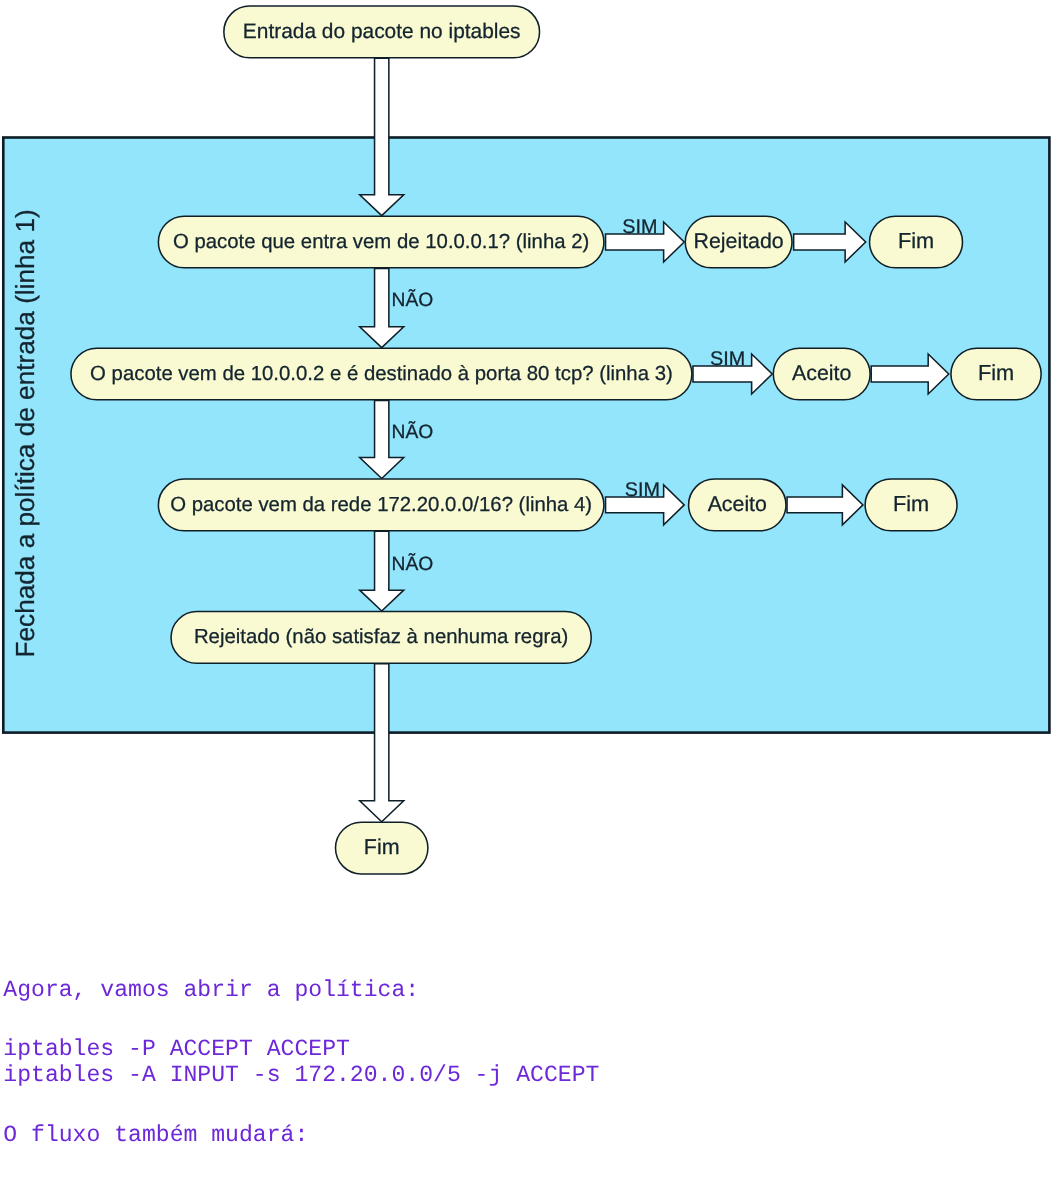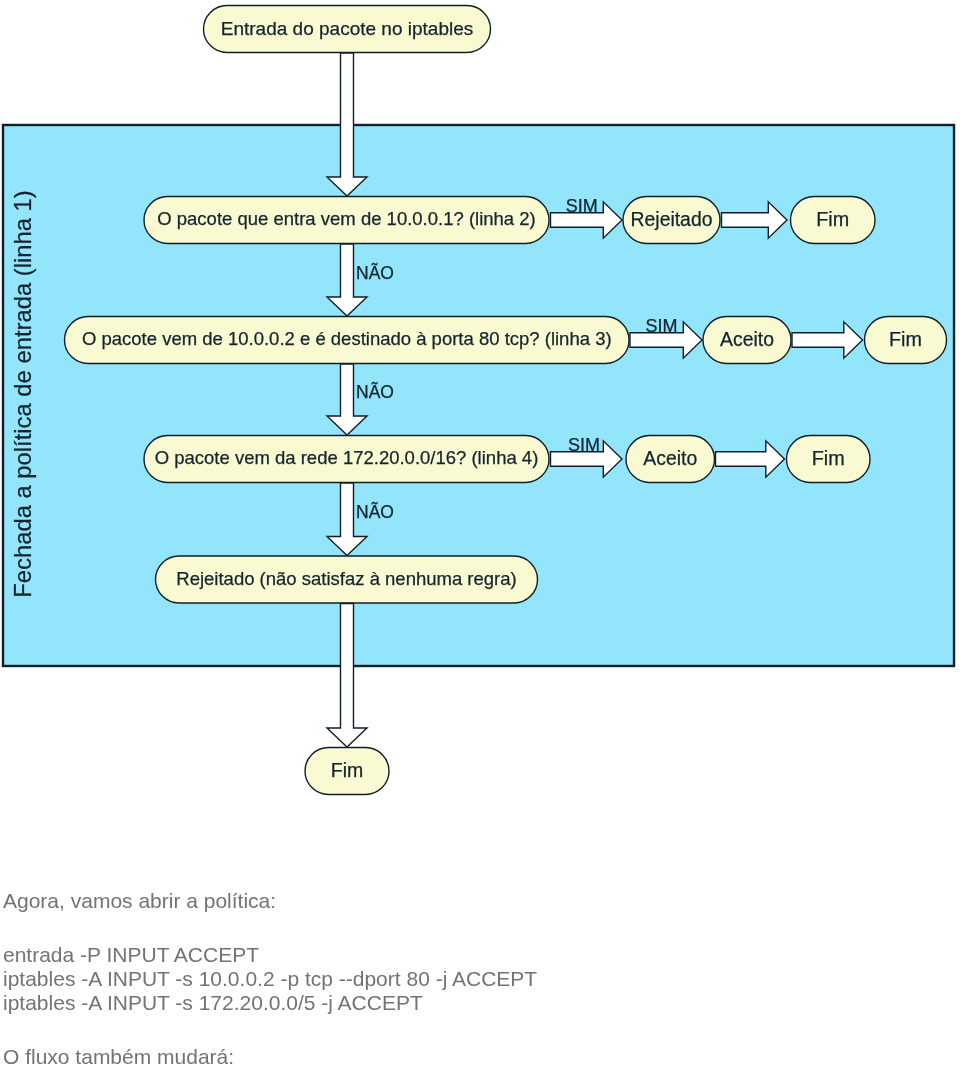--- a/index.html
+++ b/index.html
@@ -2,21 +2,21 @@
 <html style="--group-fill: #93e5fc; --node-fill: #fafad2; --arrow-fill: #ffffff; --stroke: #0f1f28; --ink: #13242e;"><head>
 <meta charset="utf-8">
 <title>Fluxo de pacotes no iptables</title>
 <style>
   html{--group-fill:#93e5fc;--node-fill:#fafad2;--arrow-fill:#ffffff;--stroke:#0f1f28;--ink:#13242e;}
   html,body{margin:0;padding:0;background:#ffffff;}
   body{width:960px;height:1085px;font-family:"Liberation Sans",sans-serif;overflow:hidden;}
   #page{position:relative;width:960px;height:1085px;background:#ffffff;}
   #chart{position:absolute;left:0;top:0;width:960px;height:830px;}
   #prose{position:absolute;left:3px;top:889px;width:950px;}
-  .mono{font-family:Liberation Sans, sans-serif;font-size:21px;line-height:24px;color:#737373;white-space:pre;}
+  .mono{font-family:Liberation Mono, monospace;font-size:21px;line-height:24px;color:#6d28d9;white-space:pre;}
   .gap{height:30px;}
   svg text{font-family:"Liberation Sans",sans-serif;fill:var(--ink);stroke:var(--ink);stroke-width:0.25;paint-order:stroke fill;}
   .group{fill:var(--group-fill);stroke:var(--stroke);stroke-width:2.4;}
   .node{fill:var(--node-fill);stroke:var(--stroke);stroke-width:1.4;}
   .arrow{fill:var(--arrow-fill);stroke:var(--stroke);stroke-width:1.4;stroke-linejoin:miter;}
   .nodetext{text-anchor:middle;}
   .grouplabel{text-anchor:middle;}
 </style>
 </head>
 <body>
@@ -92,19 +92,18 @@
     <path class="arrow" d="M 340.5 603.5 L 353.5 603.5 L 353.5 728 L 367 728 L 347 747 L 327 728 L 340.5 728 Z"></path>
     <g>
       <rect class="node" x="305.0" y="747.5" width="84" height="47" rx="23.5" ry="23.5"></rect>
       <text class="nodetext" x="347.0" y="776.72" font-size="19.5">Fim</text>
     </g>
    </svg>
   </div>
   <div id="prose">
     <div class="mono">Agora, vamos abrir a política:</div>
     <div class="gap"></div>
-    <div class="mono">entrada -P INPUT ACCEPT</div>
-    <div class="mono">iptables -A INPUT -s 10.0.0.2 -p tcp --dport 80 -j ACCEPT</div>
+    <div class="mono">iptables -P ACCEPT ACCEPT</div>
     <div class="mono">iptables -A INPUT -s 172.20.0.0/5 -j ACCEPT</div>
     <div class="gap"></div>
     <div class="mono">O fluxo também mudará:</div>
   </div>
 </div>
 
 </body></html>

